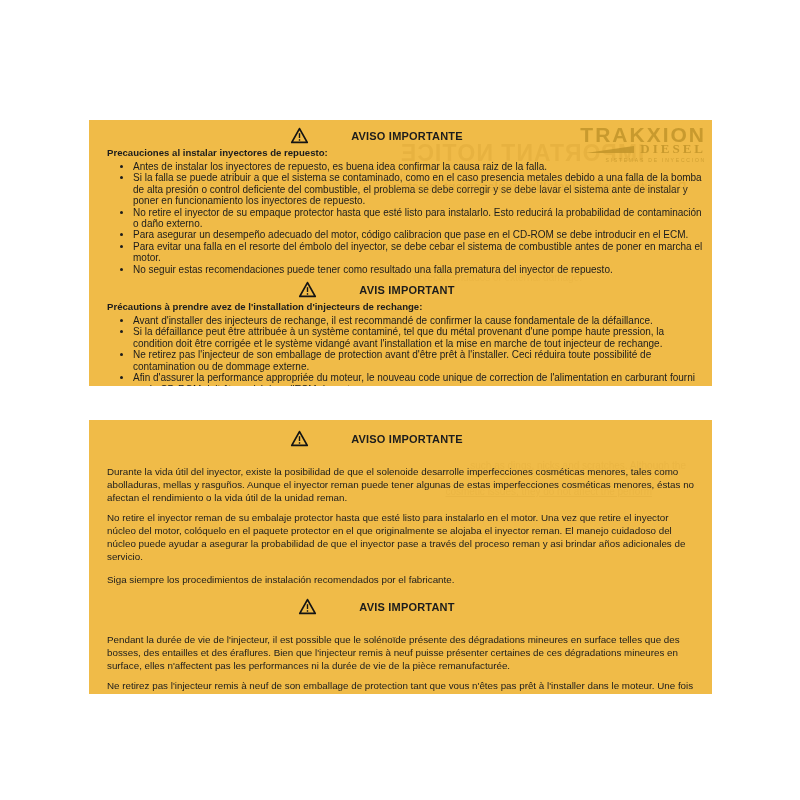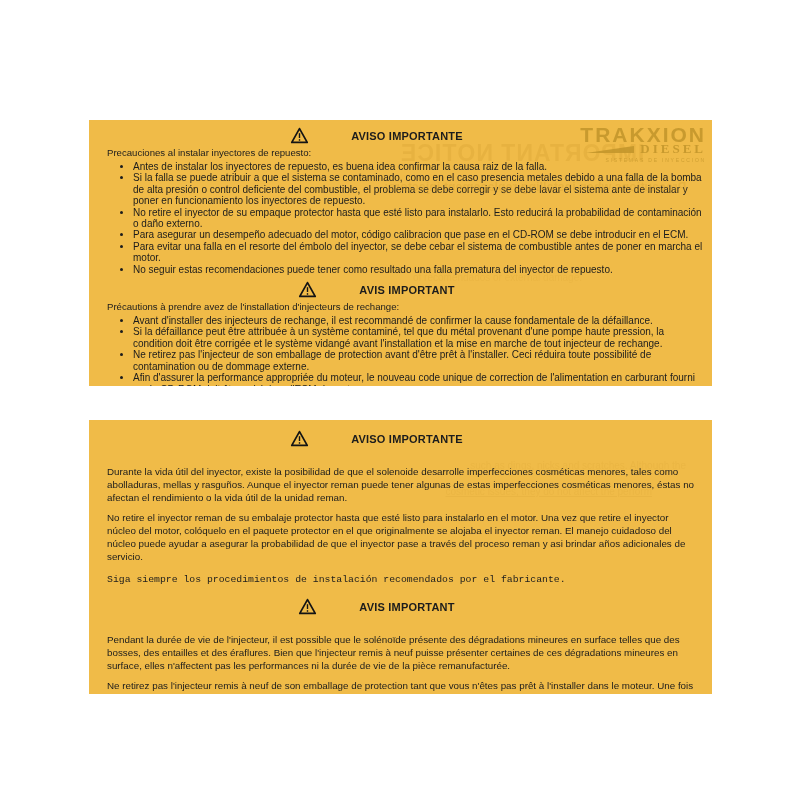--- a/index.html
+++ b/index.html
@@ -26,35 +26,35 @@
   .panel-top .head-row.first{padding-top:7px;}
   .panel-top .head-row.second{padding-top:6px;}
   .panel-bottom .head-row.first{padding-top:10px;}
   .panel-bottom .head-row.second{margin-top:12px;}
   .warn-icon{display:inline-flex;line-height:0;}
   .head-title{
     font-size:11px;font-weight:bold;letter-spacing:.2px;white-space:nowrap;
   }
 
   .subhead{
-    font-weight:normal;font-size:9.6px;
+    font-weight:bold;font-size:9.6px;
     margin:3px 0 0 18px;
   }
   ul.bullets{
     margin:3px 0 0 0;padding:0 6px 0 44px;list-style:disc;
   }
   ul.bullets li{
     font-size:10px;line-height:11.4px;
   }
 
   .panel-bottom p{
     font-size:9.8px;line-height:13px;
     margin:18px 14px 0 18px;
   }
-  .panel-bottom p.standalone{margin-top:10px;font-family:Liberation Mono, monospace;}
+  .panel-bottom p.standalone{margin-top:10px;}
   .panel-bottom p.para2{margin-top:7px;}
 
   
   .logo{
     position:absolute;top:4px;right:6px;text-align:right;
     color:rgba(193,148,42,.85);
     pointer-events:none;
   }
   .logo-name{
     font-size:21px;font-weight:bold;letter-spacing:2px;line-height:22px;

